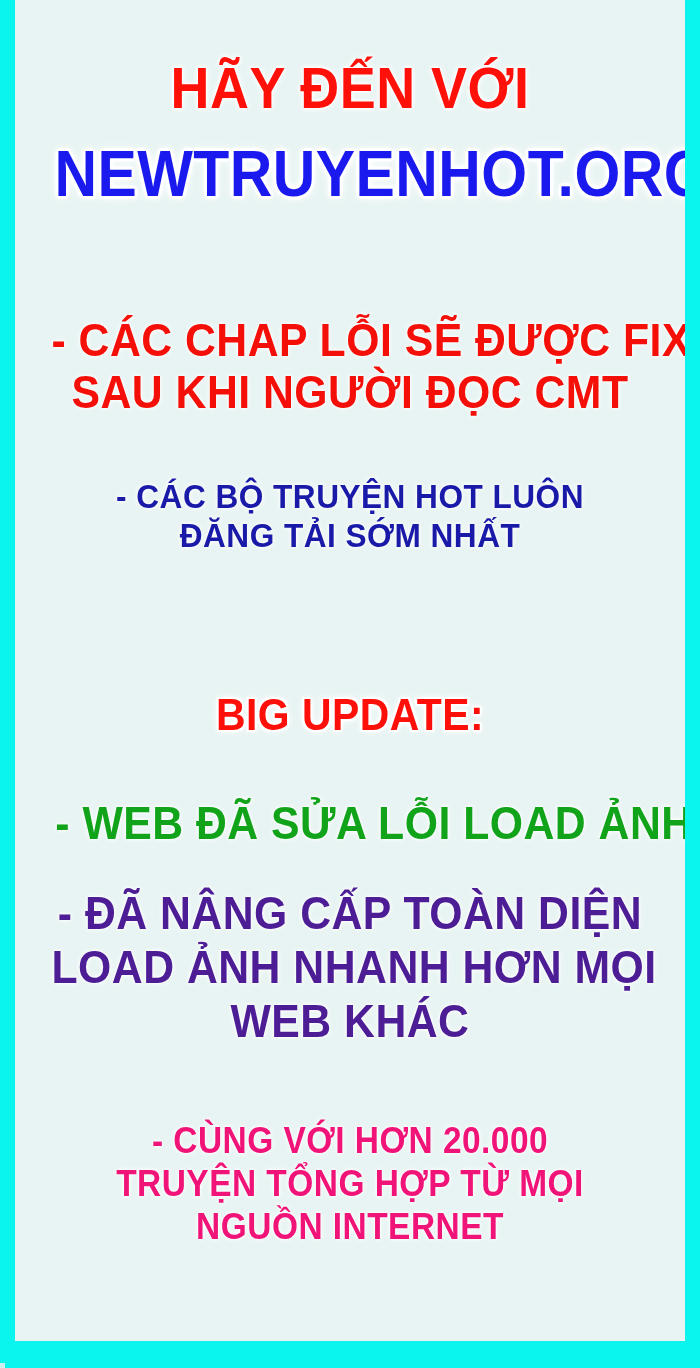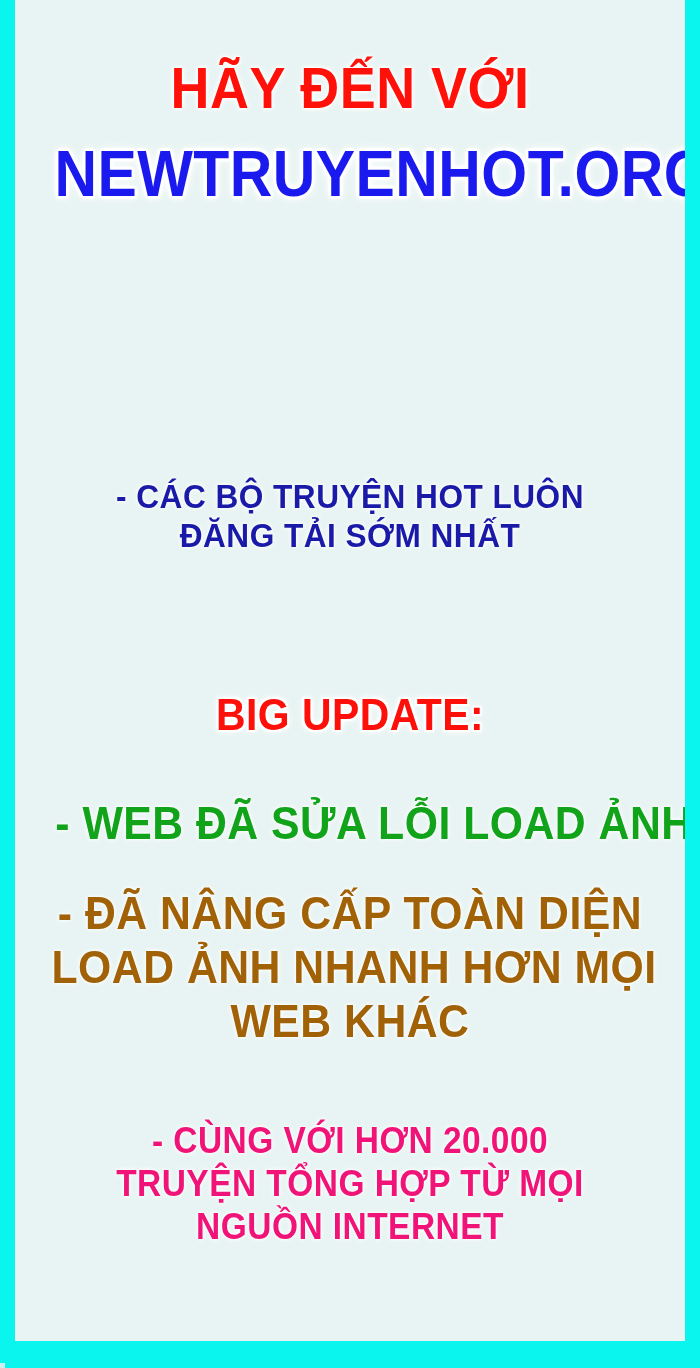--- a/index.html
+++ b/index.html
@@ -126,21 +126,21 @@
     color: #11A31A;
     font-size: 46px;
     text-shadow: 0 0 3px #ffffff, 0 0 5px #ffffff;
     margin-top: 15px;
   }
 
   
   .r-nang {
     position: absolute;
     top: 889px; left: 0; right: 0;
-    color: #a16207;
+    color: #4c1d95;
     font-size: 46px;
     text-shadow: 0 0 3px #ffffff, 0 0 5px #ffffff;
   }
   .r-nang .line + .line { margin-top: 5px; }
 
   
   .r-cung {
     position: absolute;
     top: 1122px; left: 0; right: 0;
     color: #F01478;
@@ -169,20 +169,24 @@
     <div class="r-chap-wrap"></div>
 
     <div class="content r-hay">
       <div class="line">HÃY ĐẾN VỚI</div>
     </div>
 
     <div class="content r-domain">
       <div class="line">NEWTRUYENHOT.ORG</div>
     </div>
 
+    <div class="content r-chap">
+      <div class="line">- CÁC CHAP LỖI SẼ ĐƯỢC FIX</div>
+      <div class="line">SAU KHI NGƯỜI ĐỌC CMT</div>
+    </div>
 
     <div class="content r-bo">
       <div class="line">- CÁC BỘ TRUYỆN HOT LUÔN</div>
       <div class="line">ĐĂNG TẢI SỚM NHẤT</div>
     </div>
 
     <div class="content r-big">
       <div class="line">BIG UPDATE:</div>
     </div>
 

